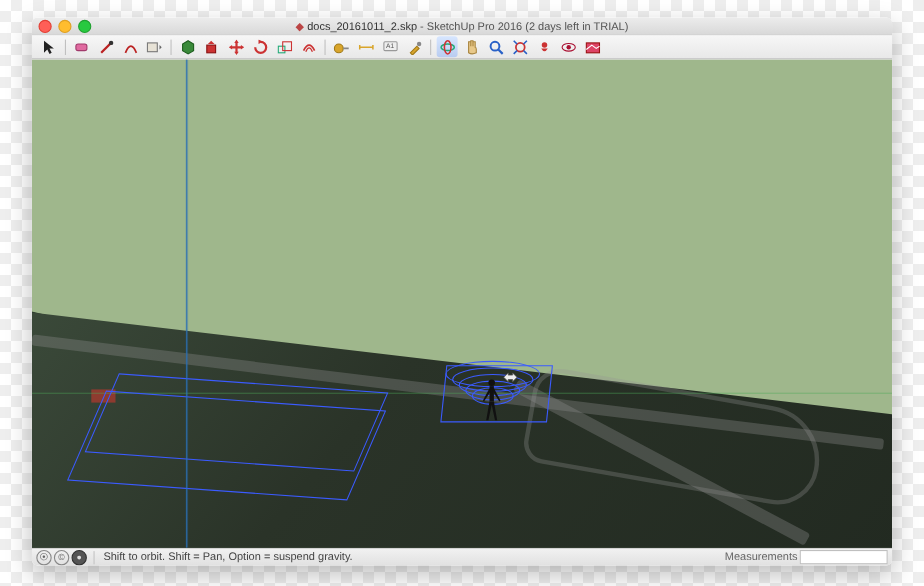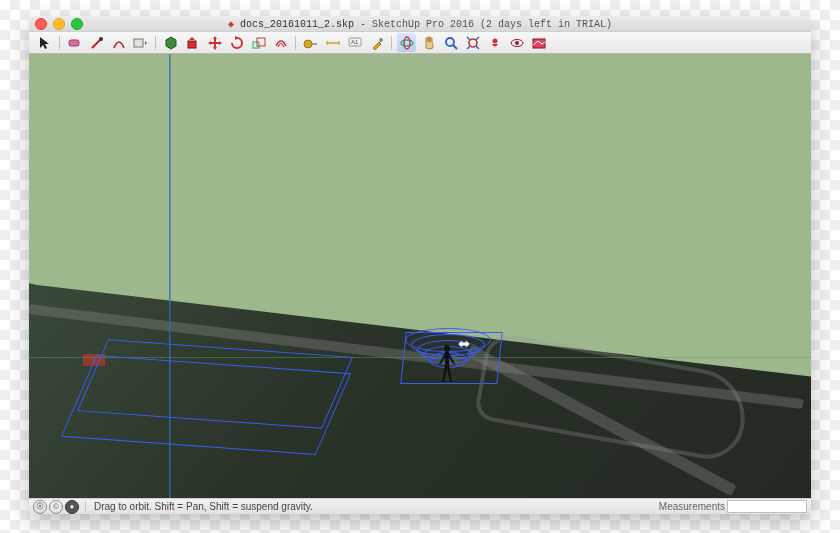--- a/index.html
+++ b/index.html
@@ -3,21 +3,21 @@
 <meta charset="utf-8">
 <style>
   html,body{margin:0;padding:0;width:840px;height:533px;overflow:hidden;font-family:"Lucida Grande","Helvetica Neue",Arial,sans-serif;background:repeating-conic-gradient(#eee 0% 25%,#fff 0% 50%) 0 0/20px 20px;}
   .window{position:absolute;left:29px;top:16px;width:782px;height:498px;background:#fff;border-radius:5px;box-shadow:0 8px 22px rgba(0,0,0,.25);overflow:hidden;display:flex;flex-direction:column;}
   .titlebar{height:15px;background:linear-gradient(#ececec,#d9d9d9);display:flex;align-items:center;padding:0 6px;position:relative;}
   .traffic{display:flex;gap:6px;align-items:center;}
   .tl{width:10px;height:10px;border-radius:50%;}
   .tl-close{background:#ff5f57;border:1px solid #e23f34;}
   .tl-min{background:#ffbd2e;border:1px solid #dfa023;}
   .tl-zoom{background:#28c940;border:1px solid #1fa12f;}
-  .titletext{position:absolute;left:0;right:0;text-align:center;font-size:10px;color:#545454;pointer-events:none;font-family:Liberation Mono, monospace;}
+  .titletext{position:absolute;left:0;right:0;text-align:center;font-size:10px;color:#545454;pointer-events:none;}
   .titletext .fname{color:#333;}
   .toolbar{height:21px;background:linear-gradient(#f7f7f7,#e8e8e8);border-top:1px solid #cfcfcf;border-bottom:1px solid #b8b8b8;display:flex;align-items:center;padding:0 6px;gap:3px;}
   .tb{width:19px;height:19px;display:flex;align-items:center;justify-content:center;}
   .tb.active{background:linear-gradient(#d7e6ff,#b9ccf0);border-radius:3px;}
   .tb svg{display:block;}
   .sep{width:1px;height:14px;background:#c0c0c0;margin:0 2px;}
   .viewport{flex:1;position:relative;overflow:hidden;}
   .sky{position:absolute;inset:0;background:#9fb78c;}
   .ground{position:absolute;left:0;right:0;height:440px;background:#2b3a2c;}
   .aerial{position:absolute;background:linear-gradient(130deg,#3b4a3a 0%,#2a3328 40%,#222a21 100%);}
@@ -240,18 +240,18 @@
     </div>
   </div>
 
   <div class="statusbar">
     <div class="sb-icons">
       <div class="sb-icon">⦿</div>
       <div class="sb-icon">©</div>
       <div class="sb-icon" style="background:#555;border-color:#333;color:#ddd;">●</div>
     </div>
     <div style="width:1px;height:12px;background:#c4c4c4;margin:0 2px;"></div>
-    <div class="sb-tip">Drag to orbit. Shift = Pan, Shift = suspend gravity.</div>
+    <div class="sb-tip">Shift to orbit. Shift = Pan, Option = suspend gravity.</div>
     <div class="sb-meas">Measurements</div>
     <div class="meas-box"></div>
   </div>
 
 </div>
 
 </body></html>

